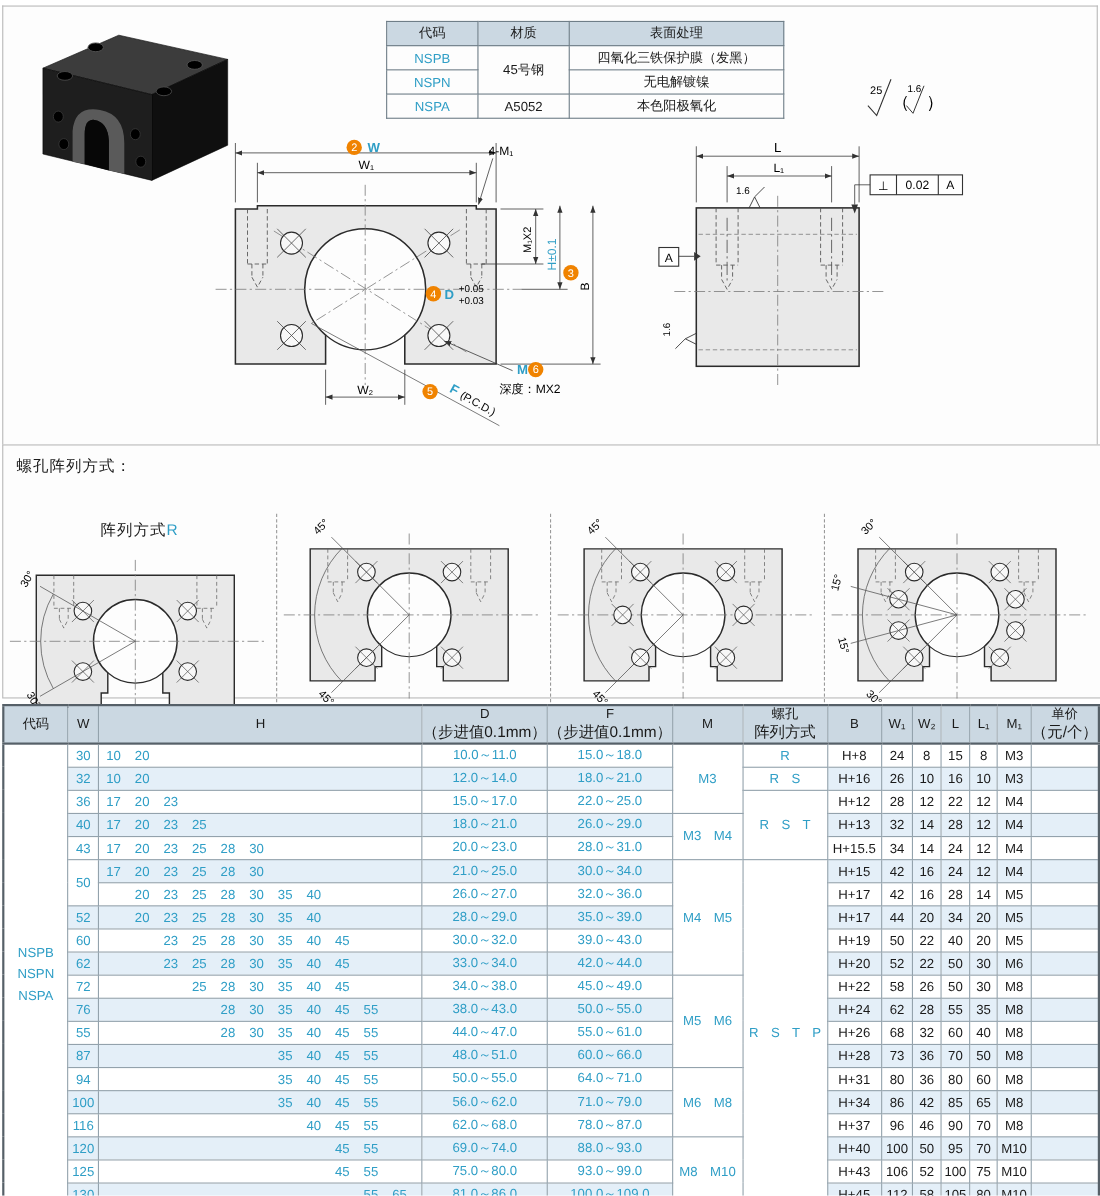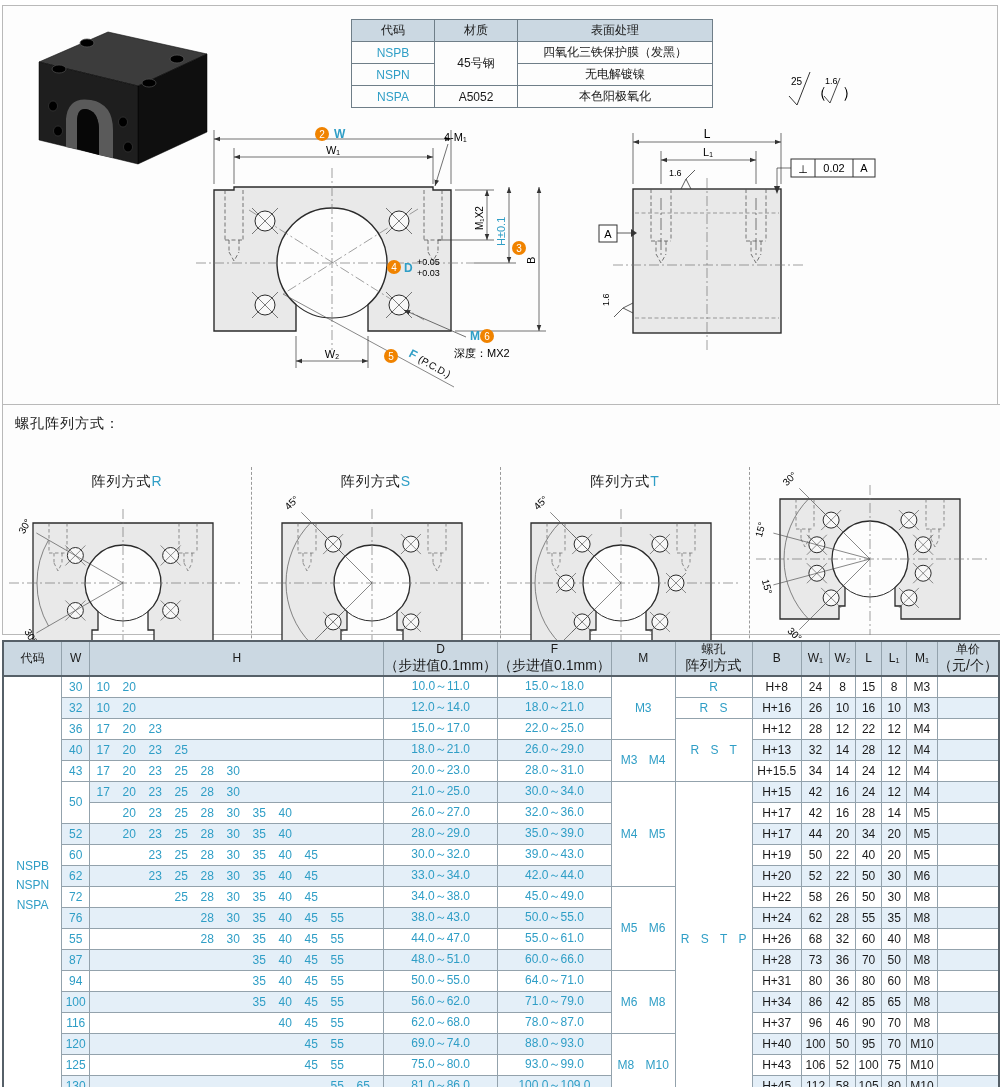--- a/index.html
+++ b/index.html
@@ -280,21 +280,20 @@
             <line x1="157.6313972081441" y1="109.50000000000003" x2="177.6313972081441" y2="129.50000000000003" stroke="#444" stroke-width="0.6"></line>
             <line x1="157.6313972081441" y1="129.50000000000003" x2="177.6313972081441" y2="109.50000000000003" stroke="#444" stroke-width="0.6"></line>
             <path d="M45.5,49.0 A86 86 0 0 0 45.5,135.0" fill="none" stroke="#555" stroke-width="0.7"></path>
             <line x1="120" y1="92" x2="33.4" y2="42.0" stroke="#555" stroke-width="0.7"></line>
             <text x="24.7" y="37.0" font-size="10" text-anchor="middle" transform="rotate(-60 24.7,37.0)">30°</text>
             <line x1="120" y1="92" x2="33.4" y2="142.0" stroke="#555" stroke-width="0.7"></line>
             <text x="24.7" y="147.0" font-size="10" text-anchor="middle" transform="rotate(60 24.7,147.0)">30°</text>
           </svg>
       </div>
       <div class="pattern-cell sep">
-        <div class="pattern-title"><span>阵列方式</span><span class="teal">S</span></div>
         <svg width="248" height="178" viewBox="0 0 248 178">
             <path d="M30,32 L210,32 L210,152 L151,152 L151,139 L145,139 L145,120.6 A38 38 0 1 0 95,120.6 L95,139 L89,139 L89,152 L30,152 Z" fill="#e9e9e9" stroke="#2b2b2b" stroke-width="1.3"></path>
             <path d="M145,120.6 A38 38 0 0 1 95,120.6" fill="none" stroke="#2b2b2b" stroke-width="1"></path>
             <line x1="6" y1="92" x2="240" y2="92" stroke="#777" stroke-width="0.7" stroke-dasharray="10 3 2 3"></line>
             <line x1="120" y1="18" x2="120" y2="168" stroke="#777" stroke-width="0.7" stroke-dasharray="10 3 2 3"></line>
             <path d="M46,32 V62 M64,32 V62 M46,62 H64 M51,62 V72 M59,62 V72 M51,72 L55,80 L59,72" fill="none" stroke="#666" stroke-width="0.7" stroke-dasharray="3.5 2.5"></path>
             <path d="M176,32 V62 M194,32 V62 M176,62 H194 M181,62 V72 M189,62 V72 M181,72 L185,80 L189,72" fill="none" stroke="#666" stroke-width="0.7" stroke-dasharray="3.5 2.5"></path>
             <circle cx="158.89087296526012" cy="53.10912703473989" r="8" fill="#f8f8f8" stroke="#2b2b2b" stroke-width="1"></circle>
             <line x1="148.89087296526012" y1="43.10912703473989" x2="168.89087296526012" y2="63.10912703473989" stroke="#444" stroke-width="0.6"></line>
             <line x1="148.89087296526012" y1="63.10912703473989" x2="168.89087296526012" y2="43.10912703473989" stroke="#444" stroke-width="0.6"></line>
@@ -308,21 +307,20 @@
             <line x1="148.8908729652601" y1="120.89087296526012" x2="168.8908729652601" y2="140.89087296526012" stroke="#444" stroke-width="0.6"></line>
             <line x1="148.8908729652601" y1="140.89087296526012" x2="168.8908729652601" y2="120.89087296526012" stroke="#444" stroke-width="0.6"></line>
             <path d="M59.2,31.2 A86 86 0 0 0 59.2,152.8" fill="none" stroke="#555" stroke-width="0.7"></path>
             <line x1="120" y1="92" x2="49.3" y2="21.3" stroke="#555" stroke-width="0.7"></line>
             <text x="42.2" y="14.2" font-size="10" text-anchor="middle" transform="rotate(-45 42.2,14.2)">45°</text>
             <line x1="120" y1="92" x2="49.3" y2="162.7" stroke="#555" stroke-width="0.7"></line>
             <text x="42.2" y="169.8" font-size="10" text-anchor="middle" transform="rotate(45 42.2,169.8)">45°</text>
           </svg>
       </div>
       <div class="pattern-cell sep">
-        <div class="pattern-title"><span>阵列方式</span><span class="teal">T</span></div>
         <svg width="248" height="178" viewBox="0 0 248 178">
             <path d="M30,32 L210,32 L210,152 L151,152 L151,139 L145,139 L145,120.6 A38 38 0 1 0 95,120.6 L95,139 L89,139 L89,152 L30,152 Z" fill="#e9e9e9" stroke="#2b2b2b" stroke-width="1.3"></path>
             <path d="M145,120.6 A38 38 0 0 1 95,120.6" fill="none" stroke="#2b2b2b" stroke-width="1"></path>
             <line x1="6" y1="92" x2="240" y2="92" stroke="#777" stroke-width="0.7" stroke-dasharray="10 3 2 3"></line>
             <line x1="120" y1="18" x2="120" y2="168" stroke="#777" stroke-width="0.7" stroke-dasharray="10 3 2 3"></line>
             <path d="M46,32 V62 M64,32 V62 M46,62 H64 M51,62 V72 M59,62 V72 M51,72 L55,80 L59,72" fill="none" stroke="#666" stroke-width="0.7" stroke-dasharray="3.5 2.5"></path>
             <path d="M176,32 V62 M194,32 V62 M176,62 H194 M181,62 V72 M189,62 V72 M181,72 L185,80 L189,72" fill="none" stroke="#666" stroke-width="0.7" stroke-dasharray="3.5 2.5"></path>
             <circle cx="175" cy="92" r="8" fill="#f8f8f8" stroke="#2b2b2b" stroke-width="1"></circle>
             <line x1="165" y1="82" x2="185" y2="102" stroke="#444" stroke-width="0.6"></line>
             <line x1="165" y1="102" x2="185" y2="82" stroke="#444" stroke-width="0.6"></line>

